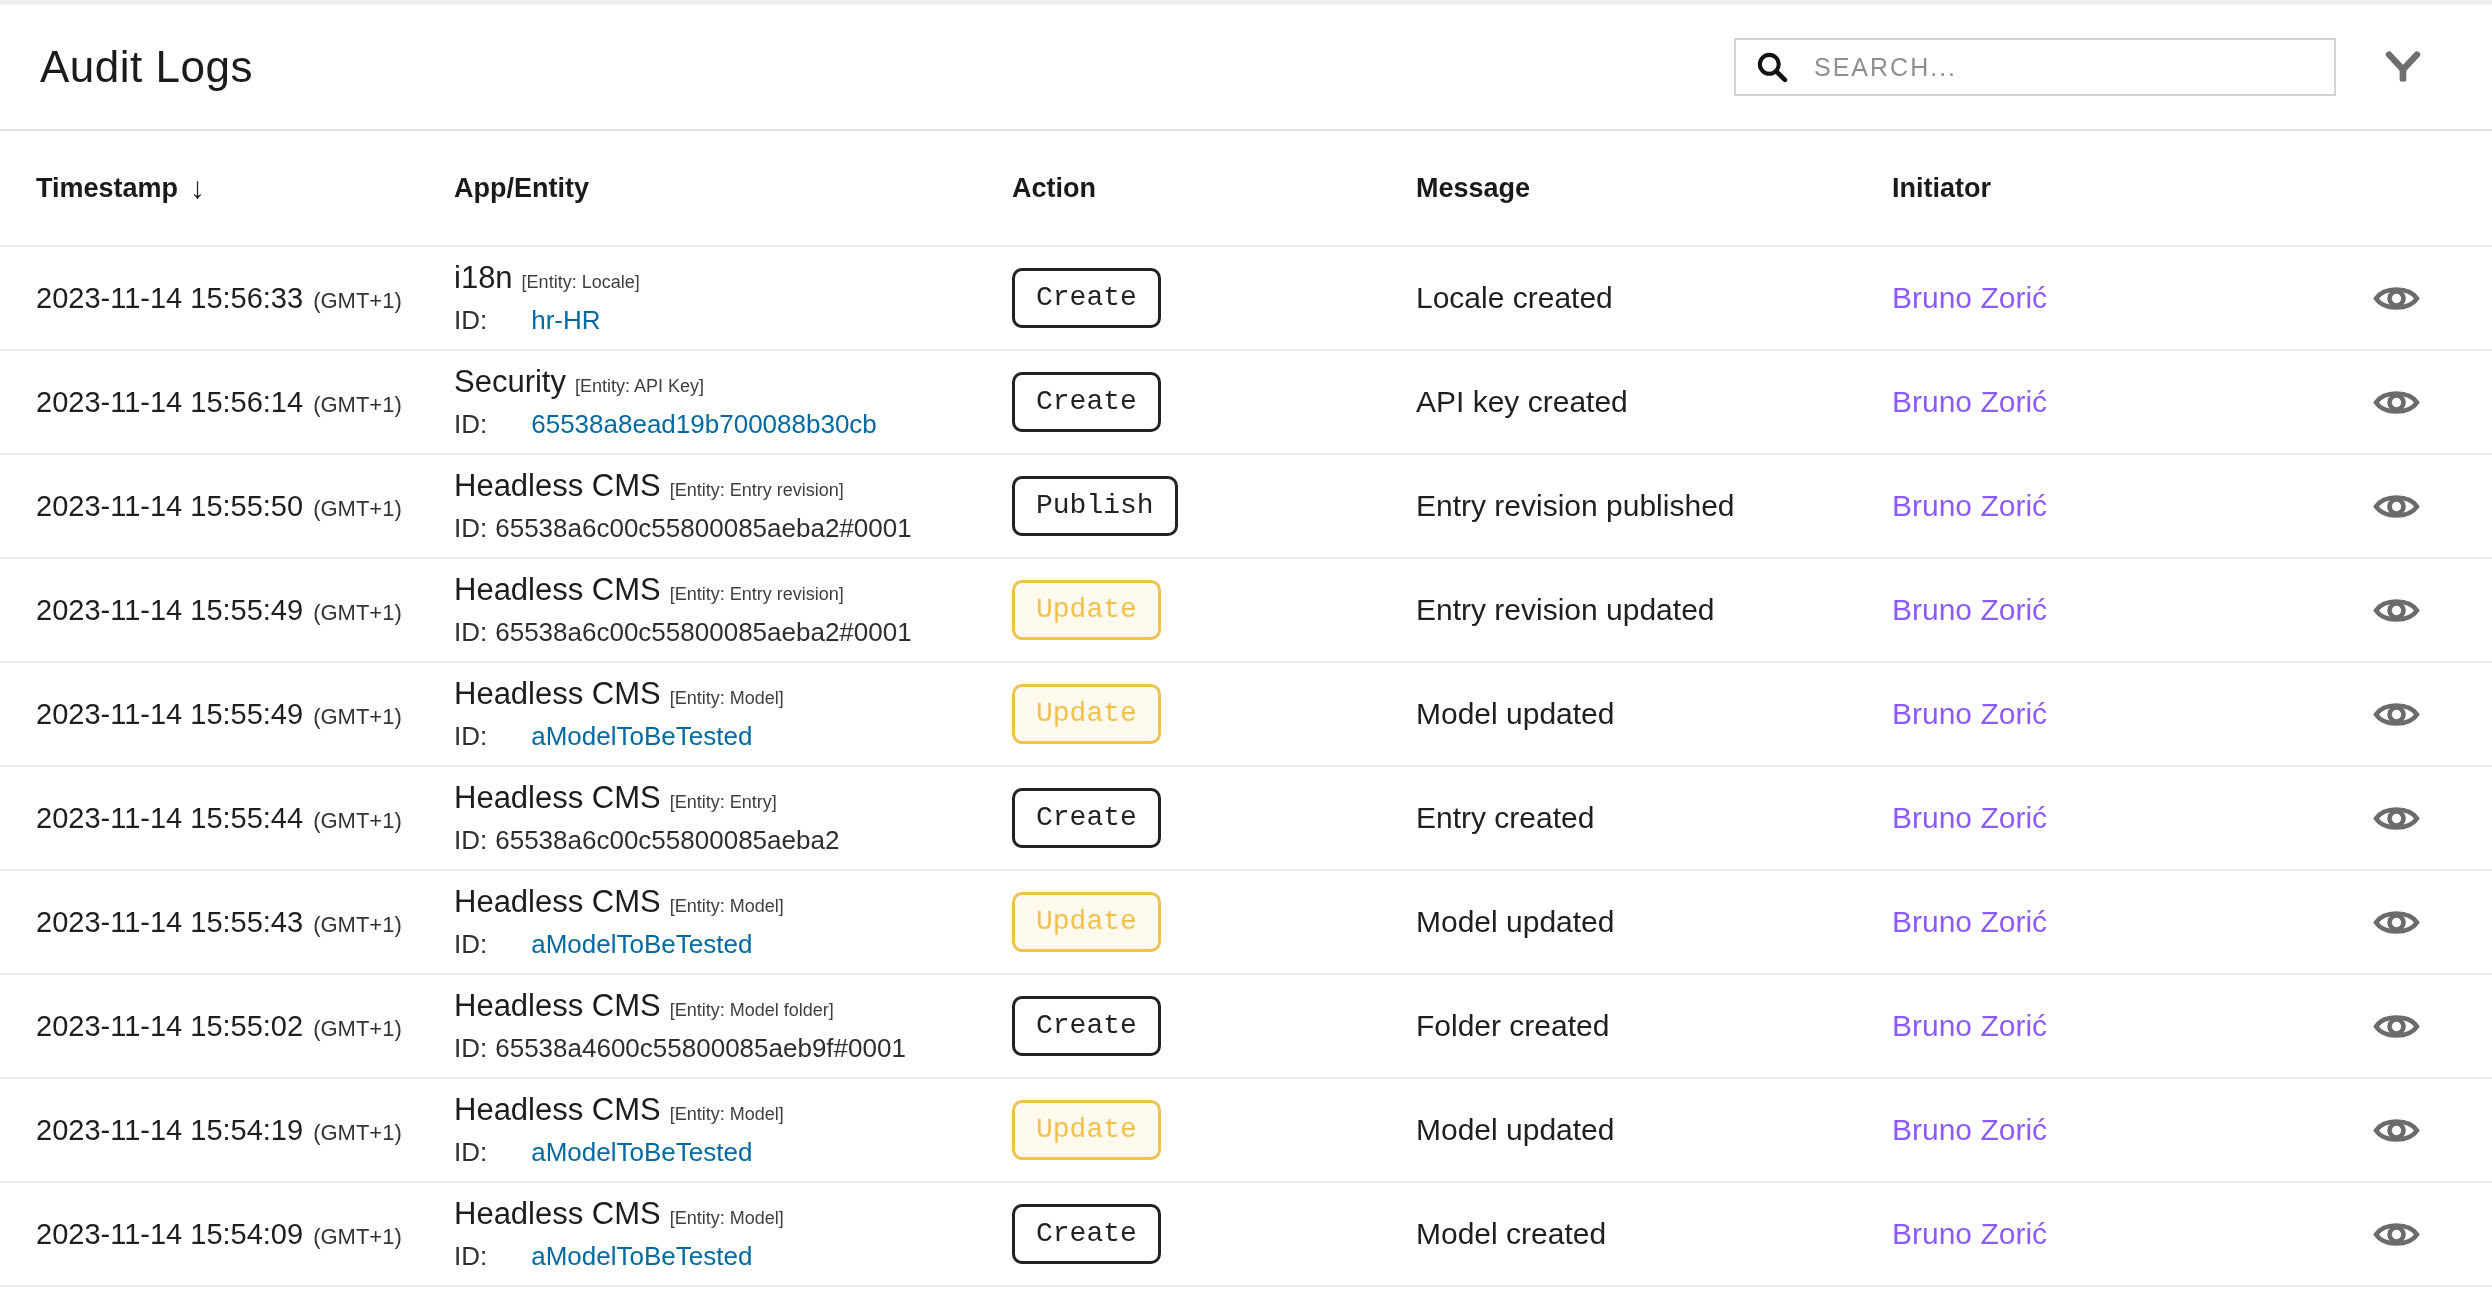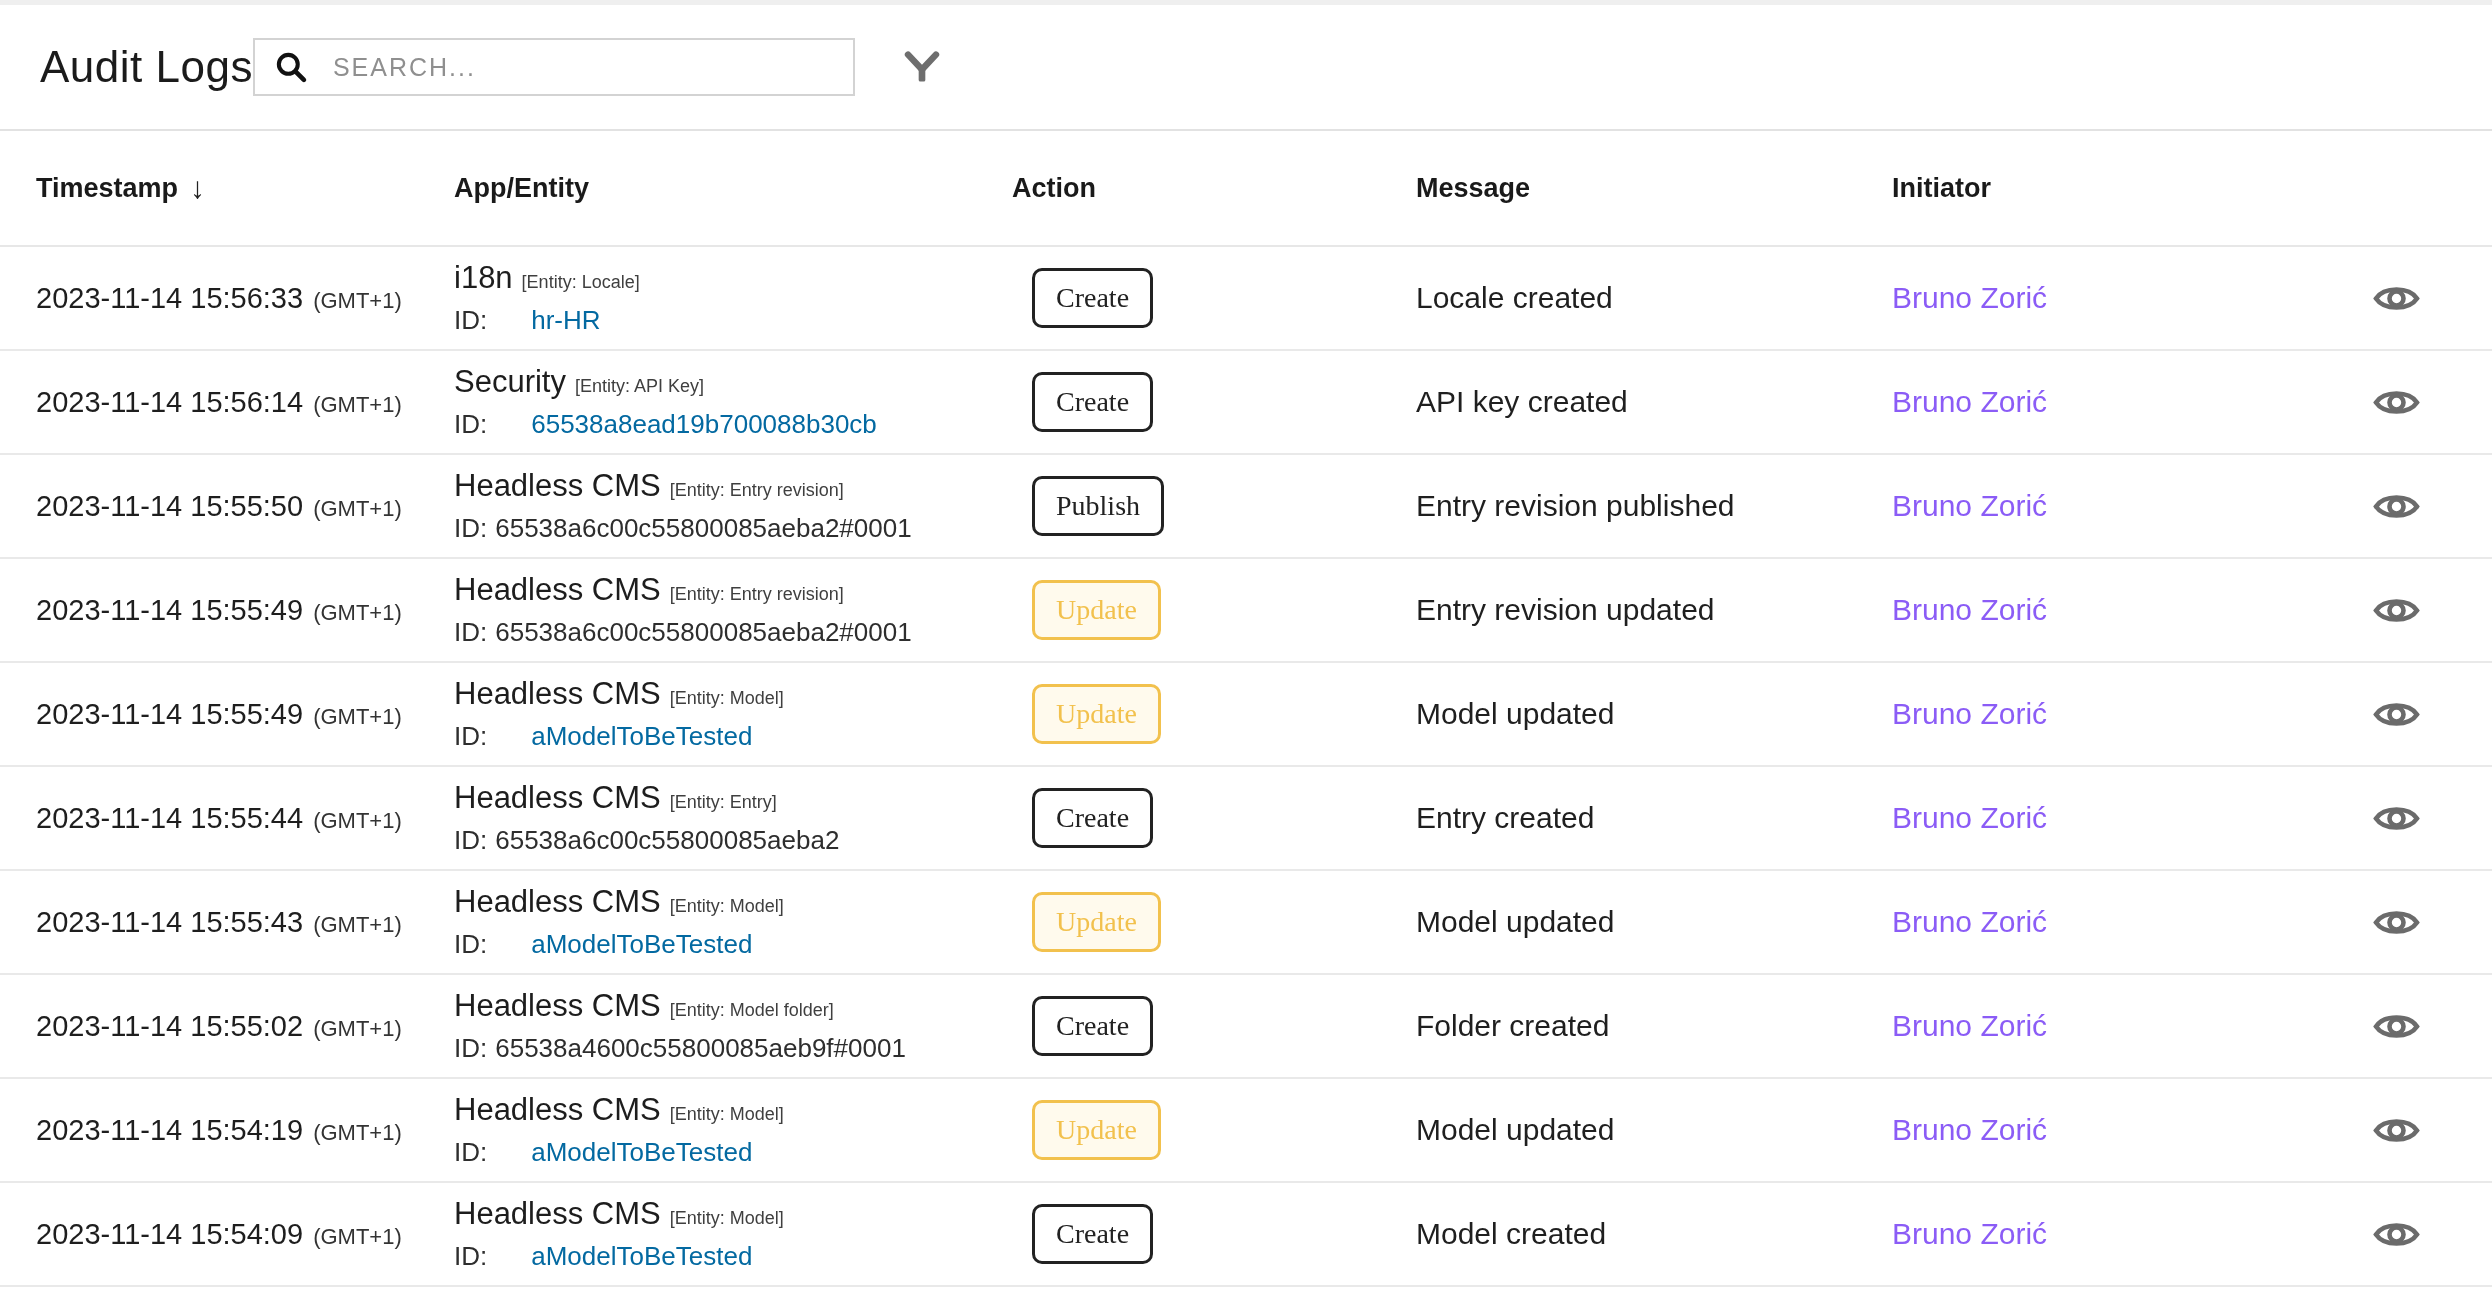--- a/index.html
+++ b/index.html
@@ -12,21 +12,21 @@
   }
   .sheet {
     margin-top: 5px;
     width: 2492px; height: 1285px;
     background: #ffffff;
   }
 
   
   .topbar {
     height: 126px;
-    display: flex; align-items: center; justify-content: flex-start;
+    display: flex; align-items: center; justify-content: space-between;
     border-bottom: 2px solid #e2e2e2;
     padding: 0 70px 0 40px;
     background: #fff;
   }
   .page-title {
     font-size: 44px; font-weight: 400; color: #1b1b1b;
     margin: 0; letter-spacing: 0.5px;
   }
   .topbar-right { display: flex; align-items: center; gap: 48px; }
   .searchbox {
@@ -77,27 +77,26 @@
   .cell-entity { flex-direction: column; align-items: flex-start; justify-content: center; gap: 9px; }
   .entity-line1 { display: flex; align-items: baseline; gap: 9px; white-space: nowrap; }
   .entity-app { font-size: 31px; color: #1d1d1d; }
   .entity-kind { font-size: 18px; color: #3f3f3f; }
   .entity-line2 { display: flex; align-items: baseline; gap: 8px; font-size: 26px; white-space: nowrap; }
   .id-label { color: #2e2e2e; }
   .id-plain { color: #2e2e2e; }
   .id-link { color: #0369a1; cursor: pointer; margin-left: 36px; }
 
   .badge {
-    font-family: Liberation Serif, serif;
+    font-family: Liberation Mono, monospace;
     font-size: 28px; line-height: 1;
     padding: 13px 21px;
     border-radius: 10px;
     background: #fff;
     display: inline-block;
-    margin-left: 20px;
   }
   .badge-dark { border: 3px solid #222222; color: #222222; }
   .badge-warning { border: 3px solid #f2c14d; color: #f2c14d; background: #fffaed; }
 
   .msg-text { font-size: 30px; color: #1f1f1f; }
   .initiator-link { font-size: 30px; color: #8b5cf6; text-decoration: none; cursor: pointer; }
 
   .cell-eye { justify-content: flex-end; padding-right: 72px; }
   .eye-btn { border: none; background: none; padding: 0; cursor: pointer; display: flex; align-items: center; }
 </style>

